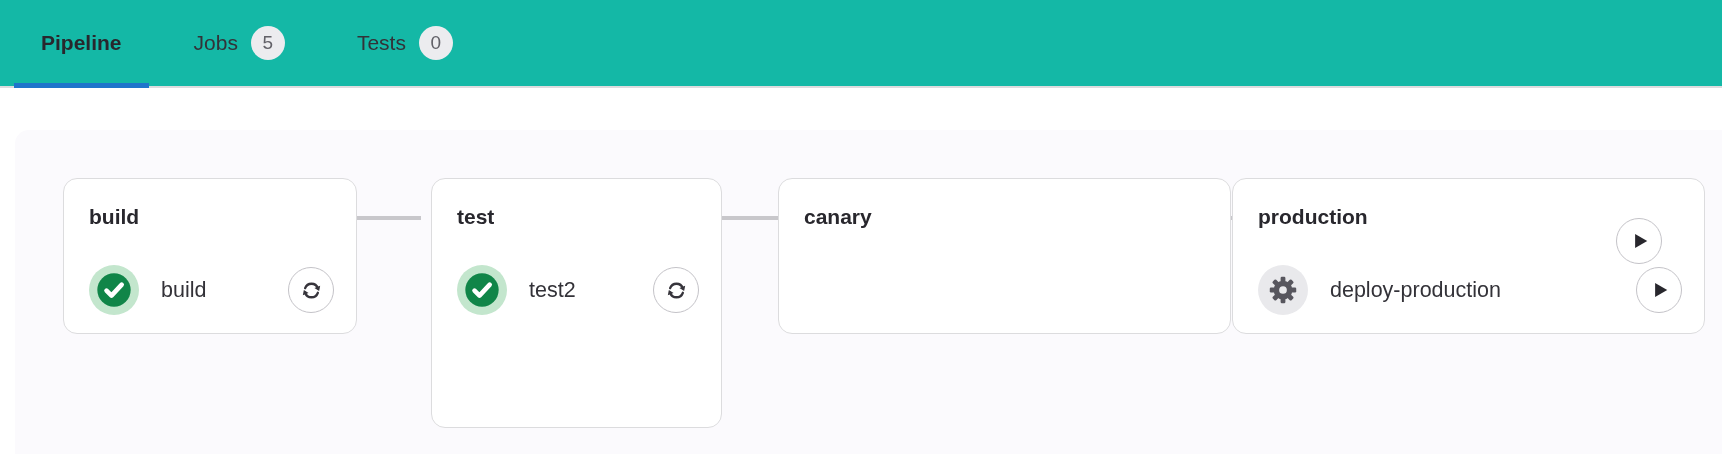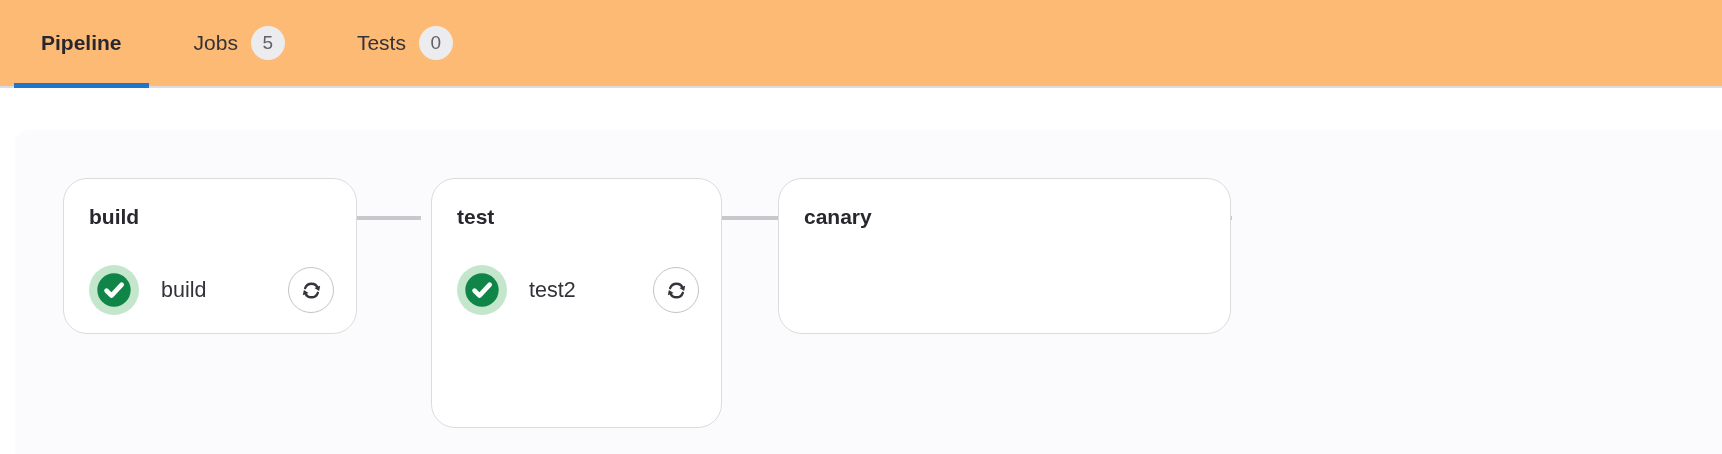--- a/index.html
+++ b/index.html
@@ -3,40 +3,40 @@
 <meta charset="utf-8">
 <style>
   * { margin: 0; padding: 0; box-sizing: border-box; }
   html, body { width: 1722px; height: 454px; background: #ffffff; overflow: hidden;
     font-family: "Liberation Sans", sans-serif; color: #333238; }
   .page { position: relative; width: 1722px; height: 454px; }
 
   
   .tabbar { position: absolute; left: 0; top: 0; width: 1722px; height: 88px;
     display: flex; align-items: stretch; padding-left: 14px; gap: 18px;
-    border-bottom: 2px solid #dcdcde; background: #fdba74; }
+    border-bottom: 2px solid #dcdcde; background: #14b8a6; }
   .tab { position: relative; display: flex; align-items: center; gap: 13px;
     padding: 0 27px; font-size: 21px; color: #333238; cursor: pointer; }
   .tab.active { font-weight: 700; color: #28272d; }
   .tab.active::after { content: ""; position: absolute; left: 0; right: 0;
     bottom: -2px; height: 5px; background: #1f75cb; }
   .badge { display: inline-flex; align-items: center; justify-content: center;
     min-width: 34px; height: 34px; padding: 0 9px; border-radius: 17px;
     background: #ececef; color: #626168; font-size: 19px; font-weight: 400; }
 
   
   .canvas { position: absolute; left: 15px; top: 130px; right: 0; bottom: 0;
     background: #fbfafd; border-top-left-radius: 14px; }
   .graph { position: absolute; inset: 0; }
 
   .connector { position: absolute; top: 86px; height: 4px; background: #c8c7cb; }
 
   
   .stage { position: absolute; top: 48px; background: #ffffff;
-    border: 1.5px solid #dcdcde; border-radius: 24px;
+    border: 1.5px solid #dcdcde; border-radius: 14px;
     padding: 23px 22px 20px 25px; }
   .stage-title { font-size: 21px; font-weight: 700; line-height: 30px;
     color: #28272d; }
   .stage-header { position: relative; }
   .job-row { display: flex; align-items: center; height: 50px; margin-top: 33px;
     cursor: pointer; }
   .job-row + .job-row { margin-top: 38px; font-style: italic; }
   .job-label { margin-left: 22px; font-size: 21.5px; color: #333238; }
   .status-icon { width: 50px; height: 50px; flex: 0 0 50px; }
 
@@ -140,16 +140,37 @@
           </button>
         </div>
       </section>
 
       <section class="stage" style="left:763px;width:453px;height:156px">
         <div class="stage-header">
           <div class="stage-title">canary</div>
         </div>
       </section>
 
+      <section class="stage" style="left:1217px;width:473px;height:156px">
+        <div class="stage-header">
+          <div class="stage-title">production</div>
+          <button class="action-btn header-action">
+            <svg width="26" height="26" viewBox="0 0 24 24">
+                <use href="#icon-play"></use>
+              </svg>
+          </button>
+        </div>
+        <div class="job-row">
+          <svg class="status-icon" viewBox="0 0 48 48">
+              <use href="#icon-manual"></use>
+            </svg>
+          <span class="job-label">deploy-production</span>
+          <button class="action-btn">
+            <svg width="26" height="26" viewBox="0 0 24 24">
+                <use href="#icon-play"></use>
+              </svg>
+          </button>
+        </div>
+      </section>
 
     </div>
   </div>
 </div>
 
 </body></html>

